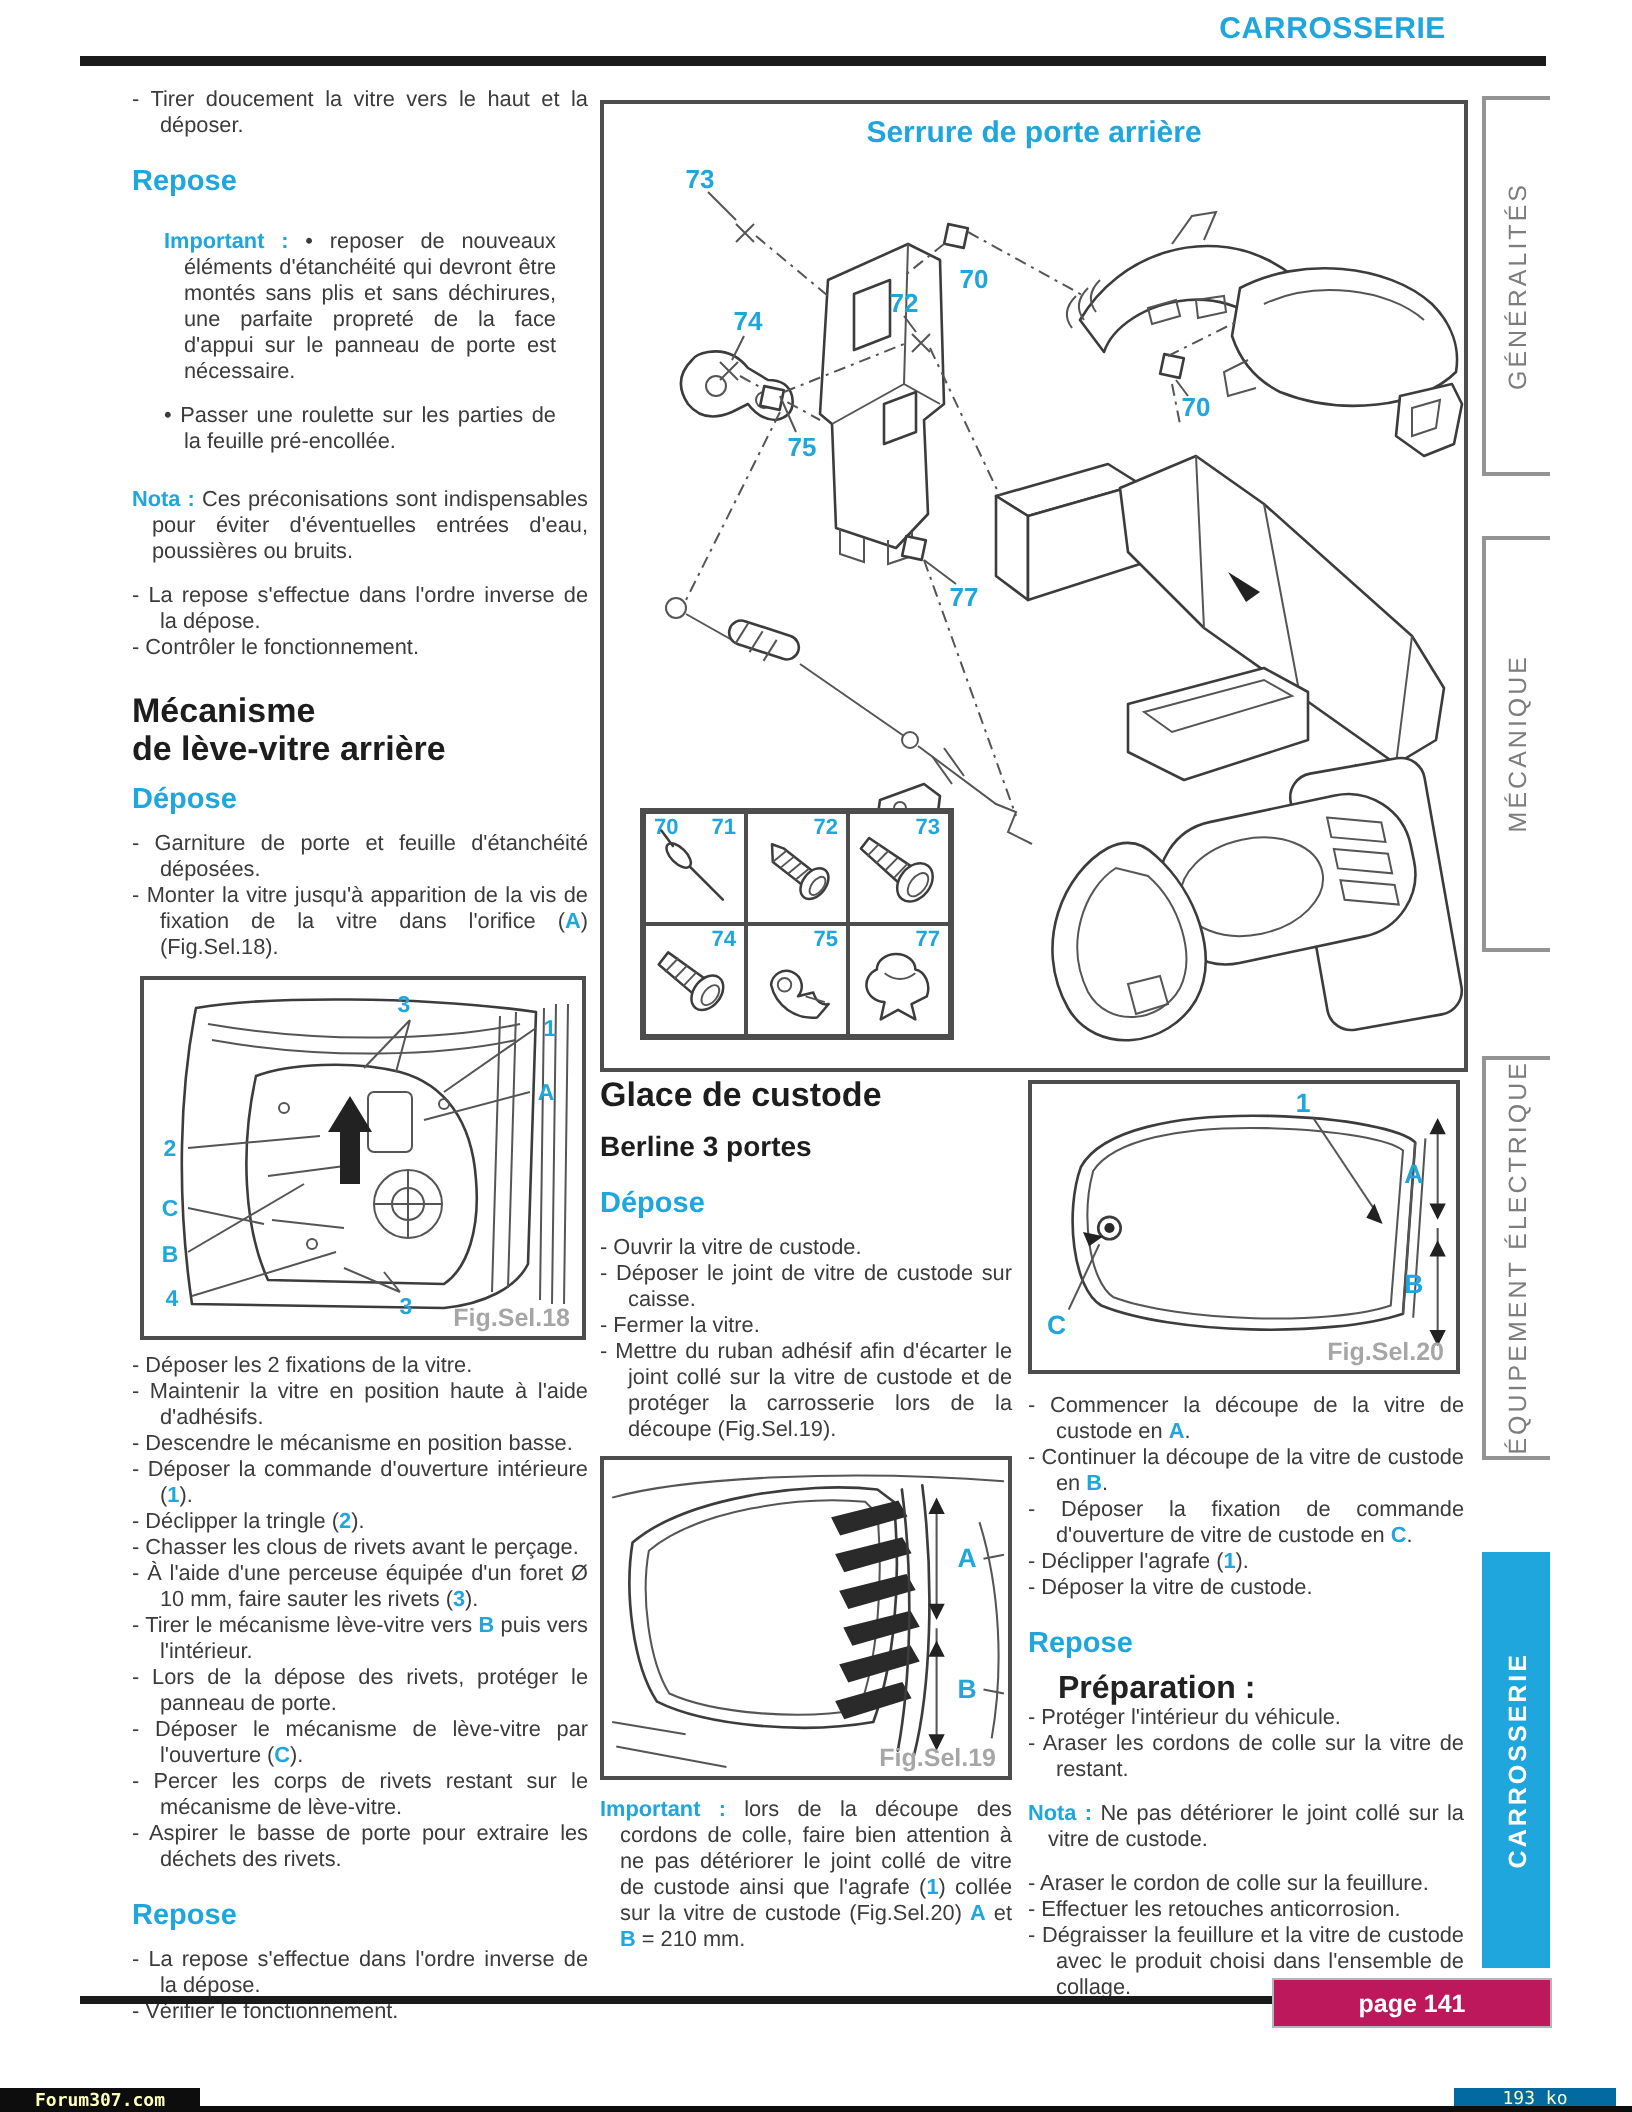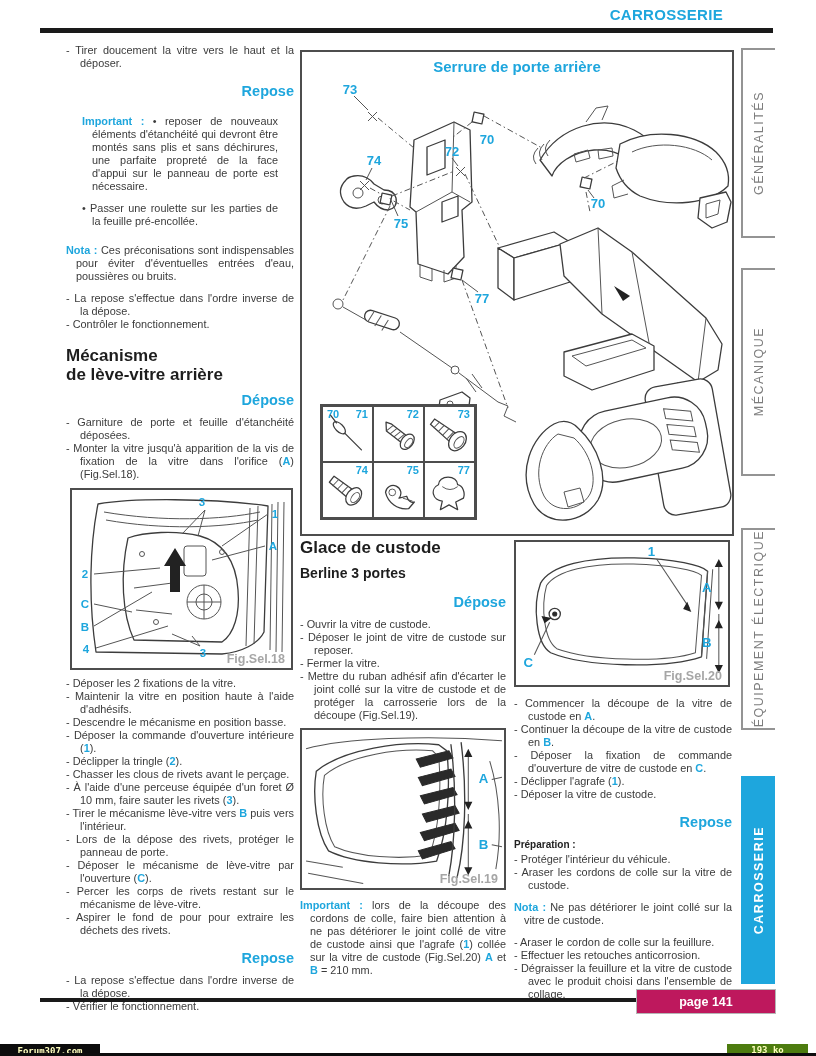--- a/index.html
+++ b/index.html
@@ -3,39 +3,39 @@
 <meta charset="utf-8">
 <style>
   :root{ --accent:#1ea6dd; --ink:#3b3b3b; --figborder:#4d4d4d; }
   html,body{margin:0;padding:0;}
   body{width:816px;height:1056px;position:relative;background:#fff;
        font-family:"Liberation Sans", sans-serif;color:var(--ink);overflow:hidden;}
   .abs{position:absolute;}
   
   .item{font-size:10.9px;line-height:13px;text-align:justify;padding-left:14px;text-indent:-14px;}
   .para{font-size:10.9px;line-height:13px;text-align:justify;padding-left:10px;text-indent:-10px;margin:9px 0 9px;}
-  .prep{font-size:10px;line-height:13px;margin:8px 0 2px;}
+  .prep{font-size:16px;line-height:13px;margin:8px 15px 2px;}
   .c0{}
   .c1,.c2{color:var(--accent);font-weight:bold;}
   .c3{font-weight:bold;color:#222;}
-  .h-cyan{color:var(--accent);font-size:14.5px;font-weight:bold;margin:13px 0 8px;text-align:right;}
+  .h-cyan{color:var(--accent);font-size:14.5px;font-weight:bold;margin:13px 0 8px;}
   .h-main{font-size:17px;font-weight:bold;color:#1d1d1d;line-height:19px;margin:15px 0 8px;}
   .h-sub{font-size:14px;font-weight:bold;color:#1d1d1d;margin:2px 0 10px;}
   
   #page-header-title{top:6px;right:93px;font-size:15px;font-weight:bold;color:var(--accent);letter-spacing:.3px;}
   #header-bar{left:40px;top:28px;width:733px;height:5px;background:#1a1a1a;}
   #footer-line{left:40px;top:998px;width:600px;height:4px;background:#1a1a1a;}
   #page-badge{left:637px;top:990px;width:138px;height:23px;background:#be185d;color:#fff;
               font-size:12.5px;font-weight:bold;display:flex;align-items:center;justify-content:center;
               box-shadow:0 0 0 1px #b5b5b5;}
   #site-badge{left:0;top:1044px;width:100px;height:14px;background:#0d0d0d;color:#ffffbe;
               font-family:"DejaVu Sans Mono",monospace;font-size:9px;font-weight:bold;
               display:flex;align-items:center;justify-content:center;}
-  #size-badge{left:727px;top:1044px;width:81px;height:12px;background:#4d7c0f;color:#ffffbe;
-              font-family:"DejaVu Sans Mono",monospace;font-size:9px;font-weight:bold;
+  #size-badge{left:727px;top:1044px;width:81px;height:12px;background:#0369a1;color:#ffffbe;
+              font-family:"DejaVu Sans Mono",monospace;font-size:9px;font-weight:normal;
               display:flex;align-items:center;justify-content:center;}
   #bottom-rule{left:0;top:1053px;width:816px;height:3px;background:#0d0d0d;}
   
   .tab{left:741px;width:32px;border:2px solid #949494;border-right:none;background:#fff;
        display:flex;align-items:center;justify-content:center;}
   .tab span{writing-mode:vertical-rl;transform:rotate(180deg);font-size:12.5px;letter-spacing:1.5px;
             color:#7d7d7d;white-space:nowrap;}
   .tab.active{background:var(--accent);border:2px solid var(--accent);border-right:none;}
   .tab.active span{color:#fff;font-weight:bold;}
   
@@ -142,21 +142,21 @@
       <div class="item"><span class="c0">- Maintenir la vitre en position haute à l'aide d'adhésifs.</span></div>
       <div class="item"><span class="c0">- Descendre le mécanisme en position basse.</span></div>
       <div class="item"><span class="c0">- Déposer la commande d'ouverture intérieure (</span><span class="c1">1</span><span class="c0">).</span></div>
       <div class="item"><span class="c0">- Déclipper la tringle (</span><span class="c1">2</span><span class="c0">).</span></div>
       <div class="item"><span class="c0">- Chasser les clous de rivets avant le perçage.</span></div>
       <div class="item"><span class="c0">- À l'aide d'une perceuse équipée d'un foret Ø 10 mm, faire sauter les rivets (</span><span class="c1">3</span><span class="c0">).</span></div>
       <div class="item"><span class="c0">- Tirer le mécanisme lève-vitre vers </span><span class="c1">B</span><span class="c0"> puis vers l'intérieur.</span></div>
       <div class="item"><span class="c0">- Lors de la dépose des rivets, protéger le panneau de porte.</span></div>
       <div class="item"><span class="c0">- Déposer le mécanisme de lève-vitre par l'ouverture (</span><span class="c1">C</span><span class="c0">).</span></div>
       <div class="item"><span class="c0">- Percer les corps de rivets restant sur le mécanisme de lève-vitre.</span></div>
-      <div class="item"><span class="c0">- Aspirer le fond de pour pour extraire les déchets des rivets.</span></div>
+      <div class="item"><span class="c0">- Aspirer le basse de porte pour extraire les déchets des rivets.</span></div>
     </div>
   <div class="h-cyan">Repose</div>
   <div>
       <div class="item"><span class="c0">- La repose s'effectue dans l'ordre inverse de la dépose.</span></div>
       <div class="item"><span class="c0">- Vérifier le fonctionnement.</span></div>
     </div>
 </div>
 
 <div class="abs figure" id="fig-serrure">
   <div class="fig-title">Serrure de porte arrière</div>
@@ -304,21 +304,21 @@
     </div>
   </div>
 </div>
 
 <div class="abs" id="col-mid">
   <div class="h-main" style="margin-top:0;">Glace de custode</div>
   <div class="h-sub">Berline 3 portes</div>
   <div class="h-cyan">Dépose</div>
   <div>
       <div class="item"><span class="c0">- Ouvrir la vitre de custode.</span></div>
-      <div class="item"><span class="c0">- Déposer le joint de vitre de custode sur reposer.</span></div>
+      <div class="item"><span class="c0">- Déposer le joint de vitre de custode sur caisse.</span></div>
       <div class="item"><span class="c0">- Fermer la vitre.</span></div>
       <div class="item"><span class="c0">- Mettre du ruban adhésif afin d'écarter le joint collé sur la vitre de custode et de protéger la carrosserie lors de la découpe (Fig.Sel.19).</span></div>
     </div>
 
   <div class="figure" id="fig19">
     <svg viewBox="0 0 198 154">
       <path class="thin" d="M4,18 C40,8 120,4 196,10 M184,30 C194,62 196,102 190,136"></path>
       <path class="draw" d="M14,40 C40,18 98,10 134,14 L142,20 C146,60 142,100 132,128 C98,134 50,130 26,118 C14,100 10,64 14,40 Z"></path>
       <path class="thin" d="M22,44 C46,24 96,17 128,20 L134,26 C137,60 134,98 125,122 C96,127 54,124 32,114 C22,98 18,66 22,44 Z"></path>
       <path class="drawd" d="M112,28 L144,20 L148,27 L116,36 Z M114,46 L146,38 L150,45 L118,54 Z M116,64 L148,56 L152,63 L120,72 Z M118,82 L150,74 L154,81 L122,90 Z M116,100 L150,91 L154,98 L120,108 Z M114,118 L146,109 L150,116 L118,126 Z"></path>
@@ -363,21 +363,21 @@
       <div class="item"><span class="c0">- Commencer la découpe de la vitre de custode en </span><span class="c1">A</span><span class="c0">.</span></div>
       <div class="item"><span class="c0">- Continuer la découpe de la vitre de custode en </span><span class="c1">B</span><span class="c0">.</span></div>
       <div class="item"><span class="c0">- Déposer la fixation de commande d'ouverture de vitre de custode en </span><span class="c1">C</span><span class="c0">.</span></div>
       <div class="item"><span class="c0">- Déclipper l'agrafe (</span><span class="c1">1</span><span class="c0">).</span></div>
       <div class="item"><span class="c0">- Déposer la vitre de custode.</span></div>
     </div>
   <div class="h-cyan">Repose</div>
   <div class="prep"><span class="c3">Préparation :</span></div>
   <div>
       <div class="item"><span class="c0">- Protéger l'intérieur du véhicule.</span></div>
-      <div class="item"><span class="c0">- Araser les cordons de colle sur la vitre de custode.</span></div>
+      <div class="item"><span class="c0">- Araser les cordons de colle sur la vitre de restant.</span></div>
     </div>
   <div class="para"><span class="c2">Nota : </span><span class="c0">Ne pas détériorer le joint collé sur la vitre de custode.</span></div>
   <div>
       <div class="item"><span class="c0">- Araser le cordon de colle sur la feuillure.</span></div>
       <div class="item"><span class="c0">- Effectuer les retouches anticorrosion.</span></div>
       <div class="item"><span class="c0">- Dégraisser la feuillure et la vitre de custode avec le produit choisi dans l'ensemble de collage.</span></div>
     </div>
 </div>
 
 <div class="abs" id="footer-line"></div>

